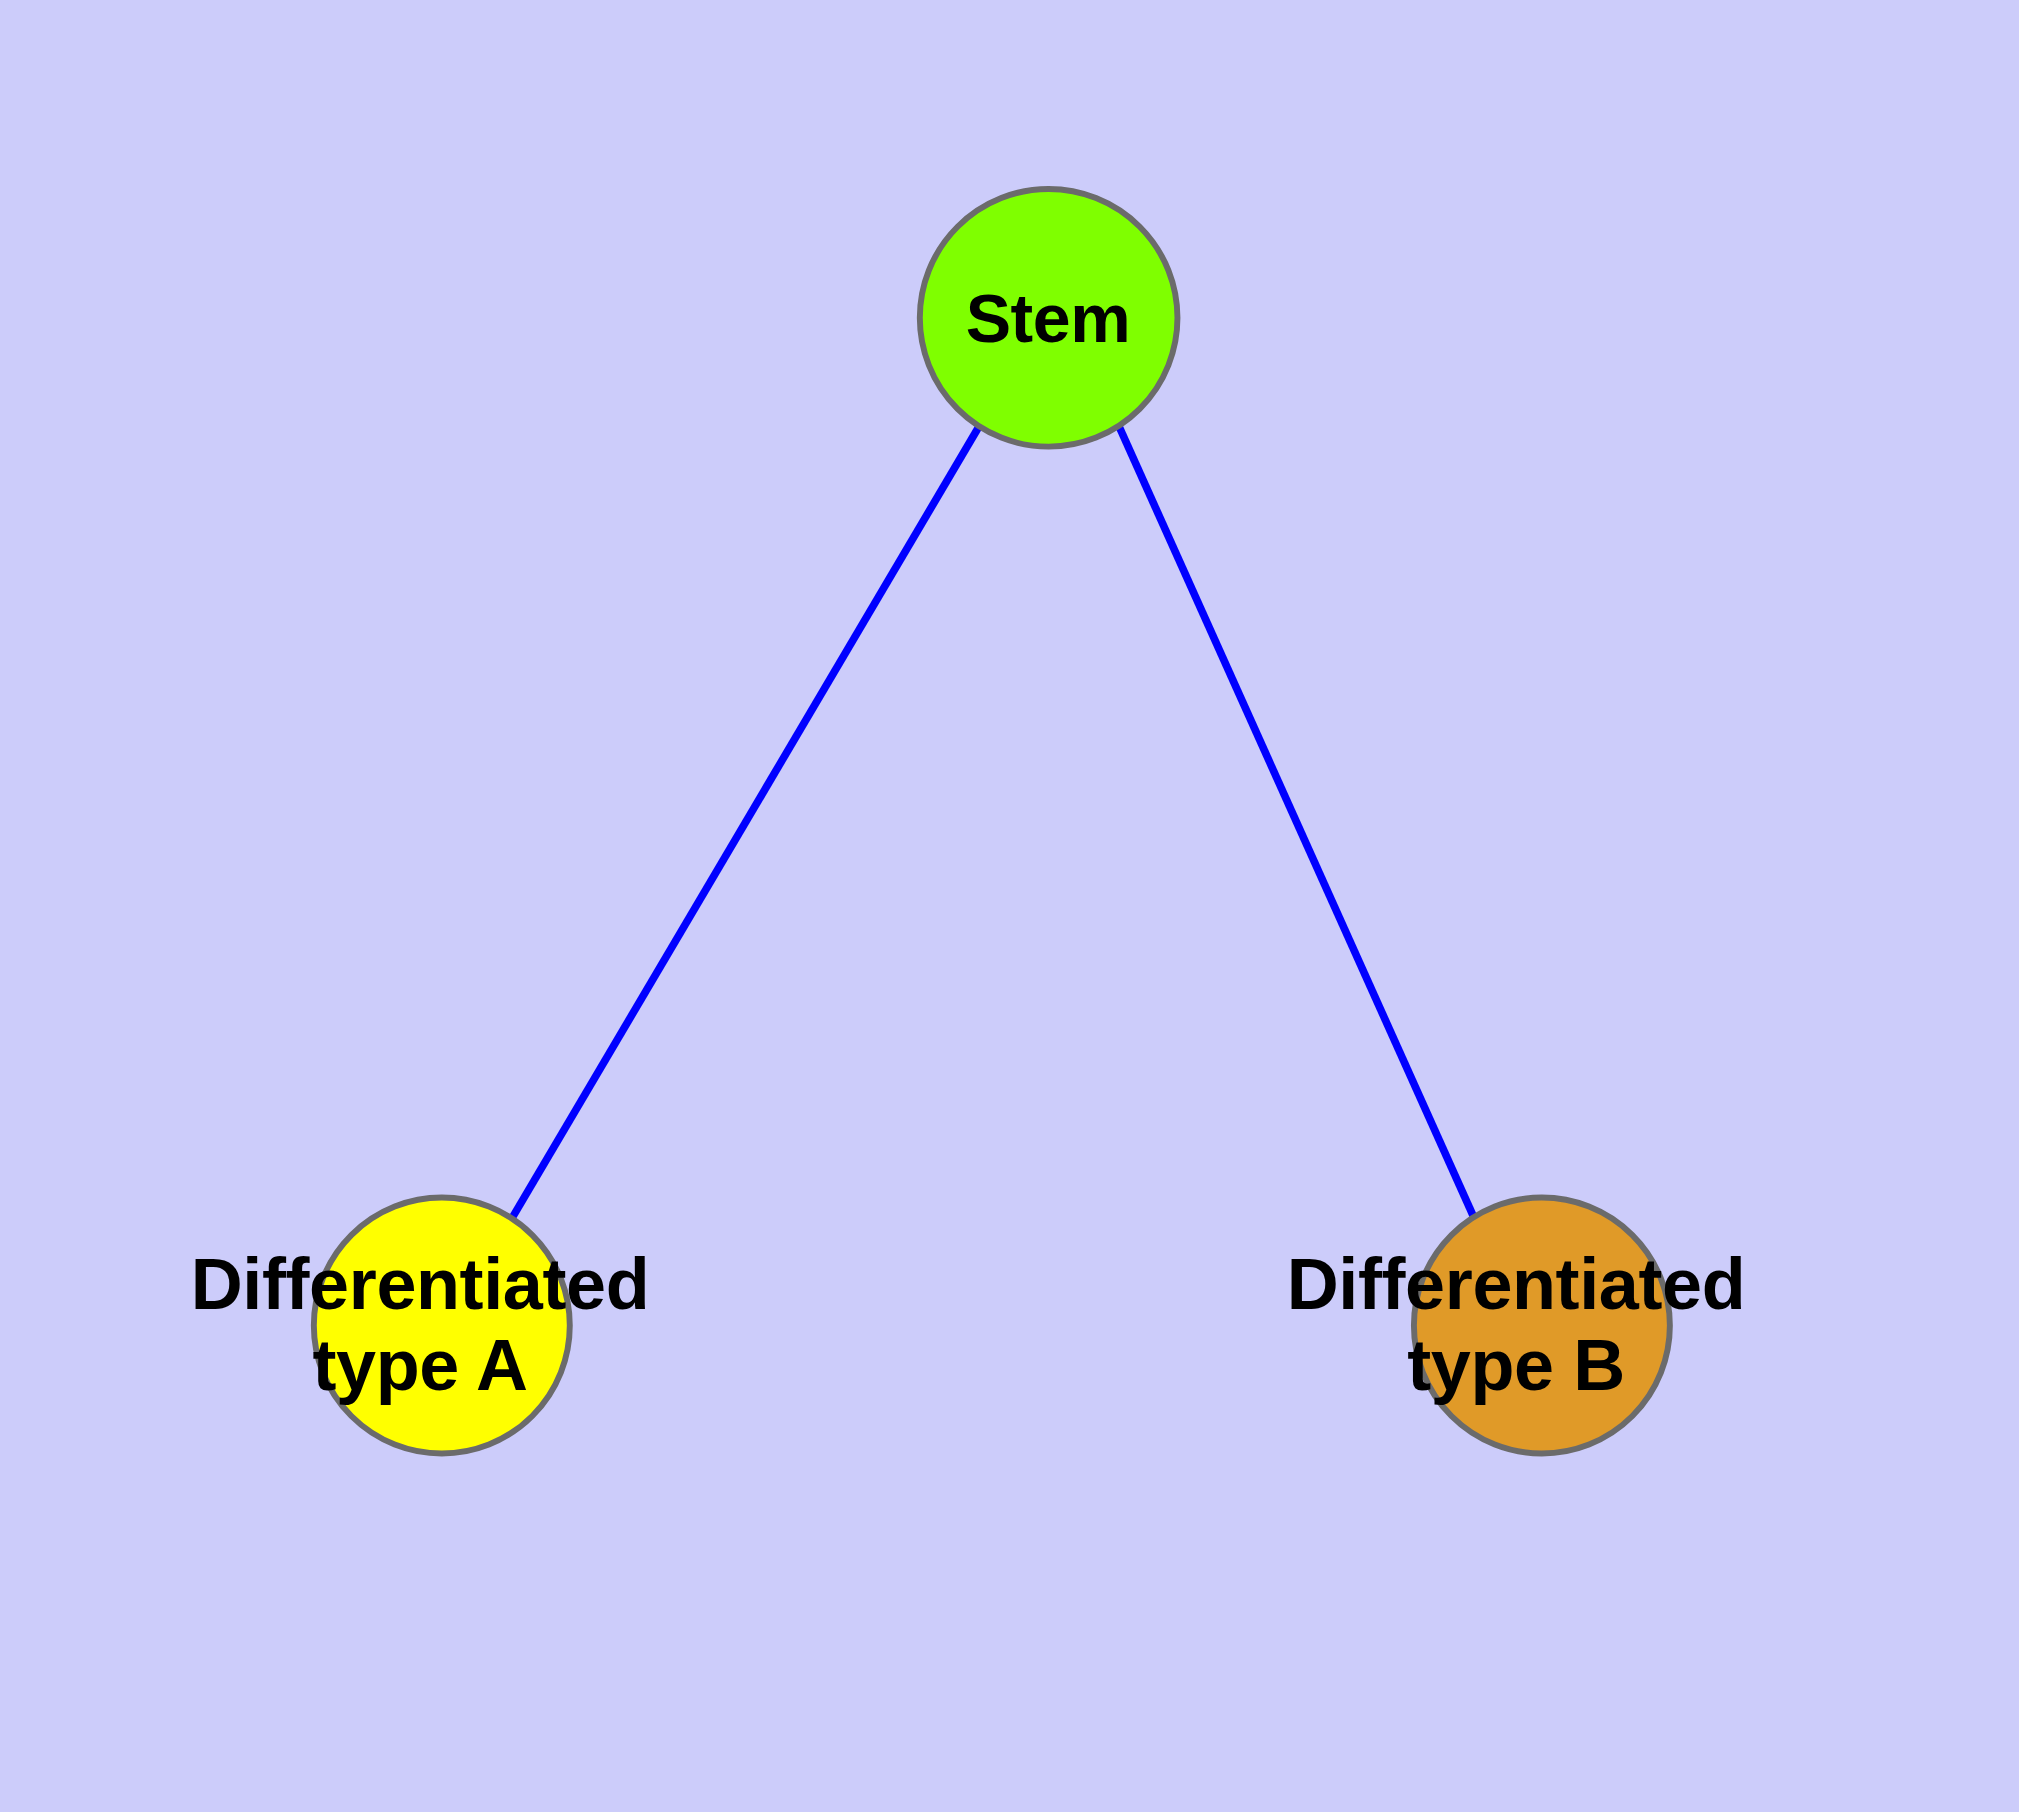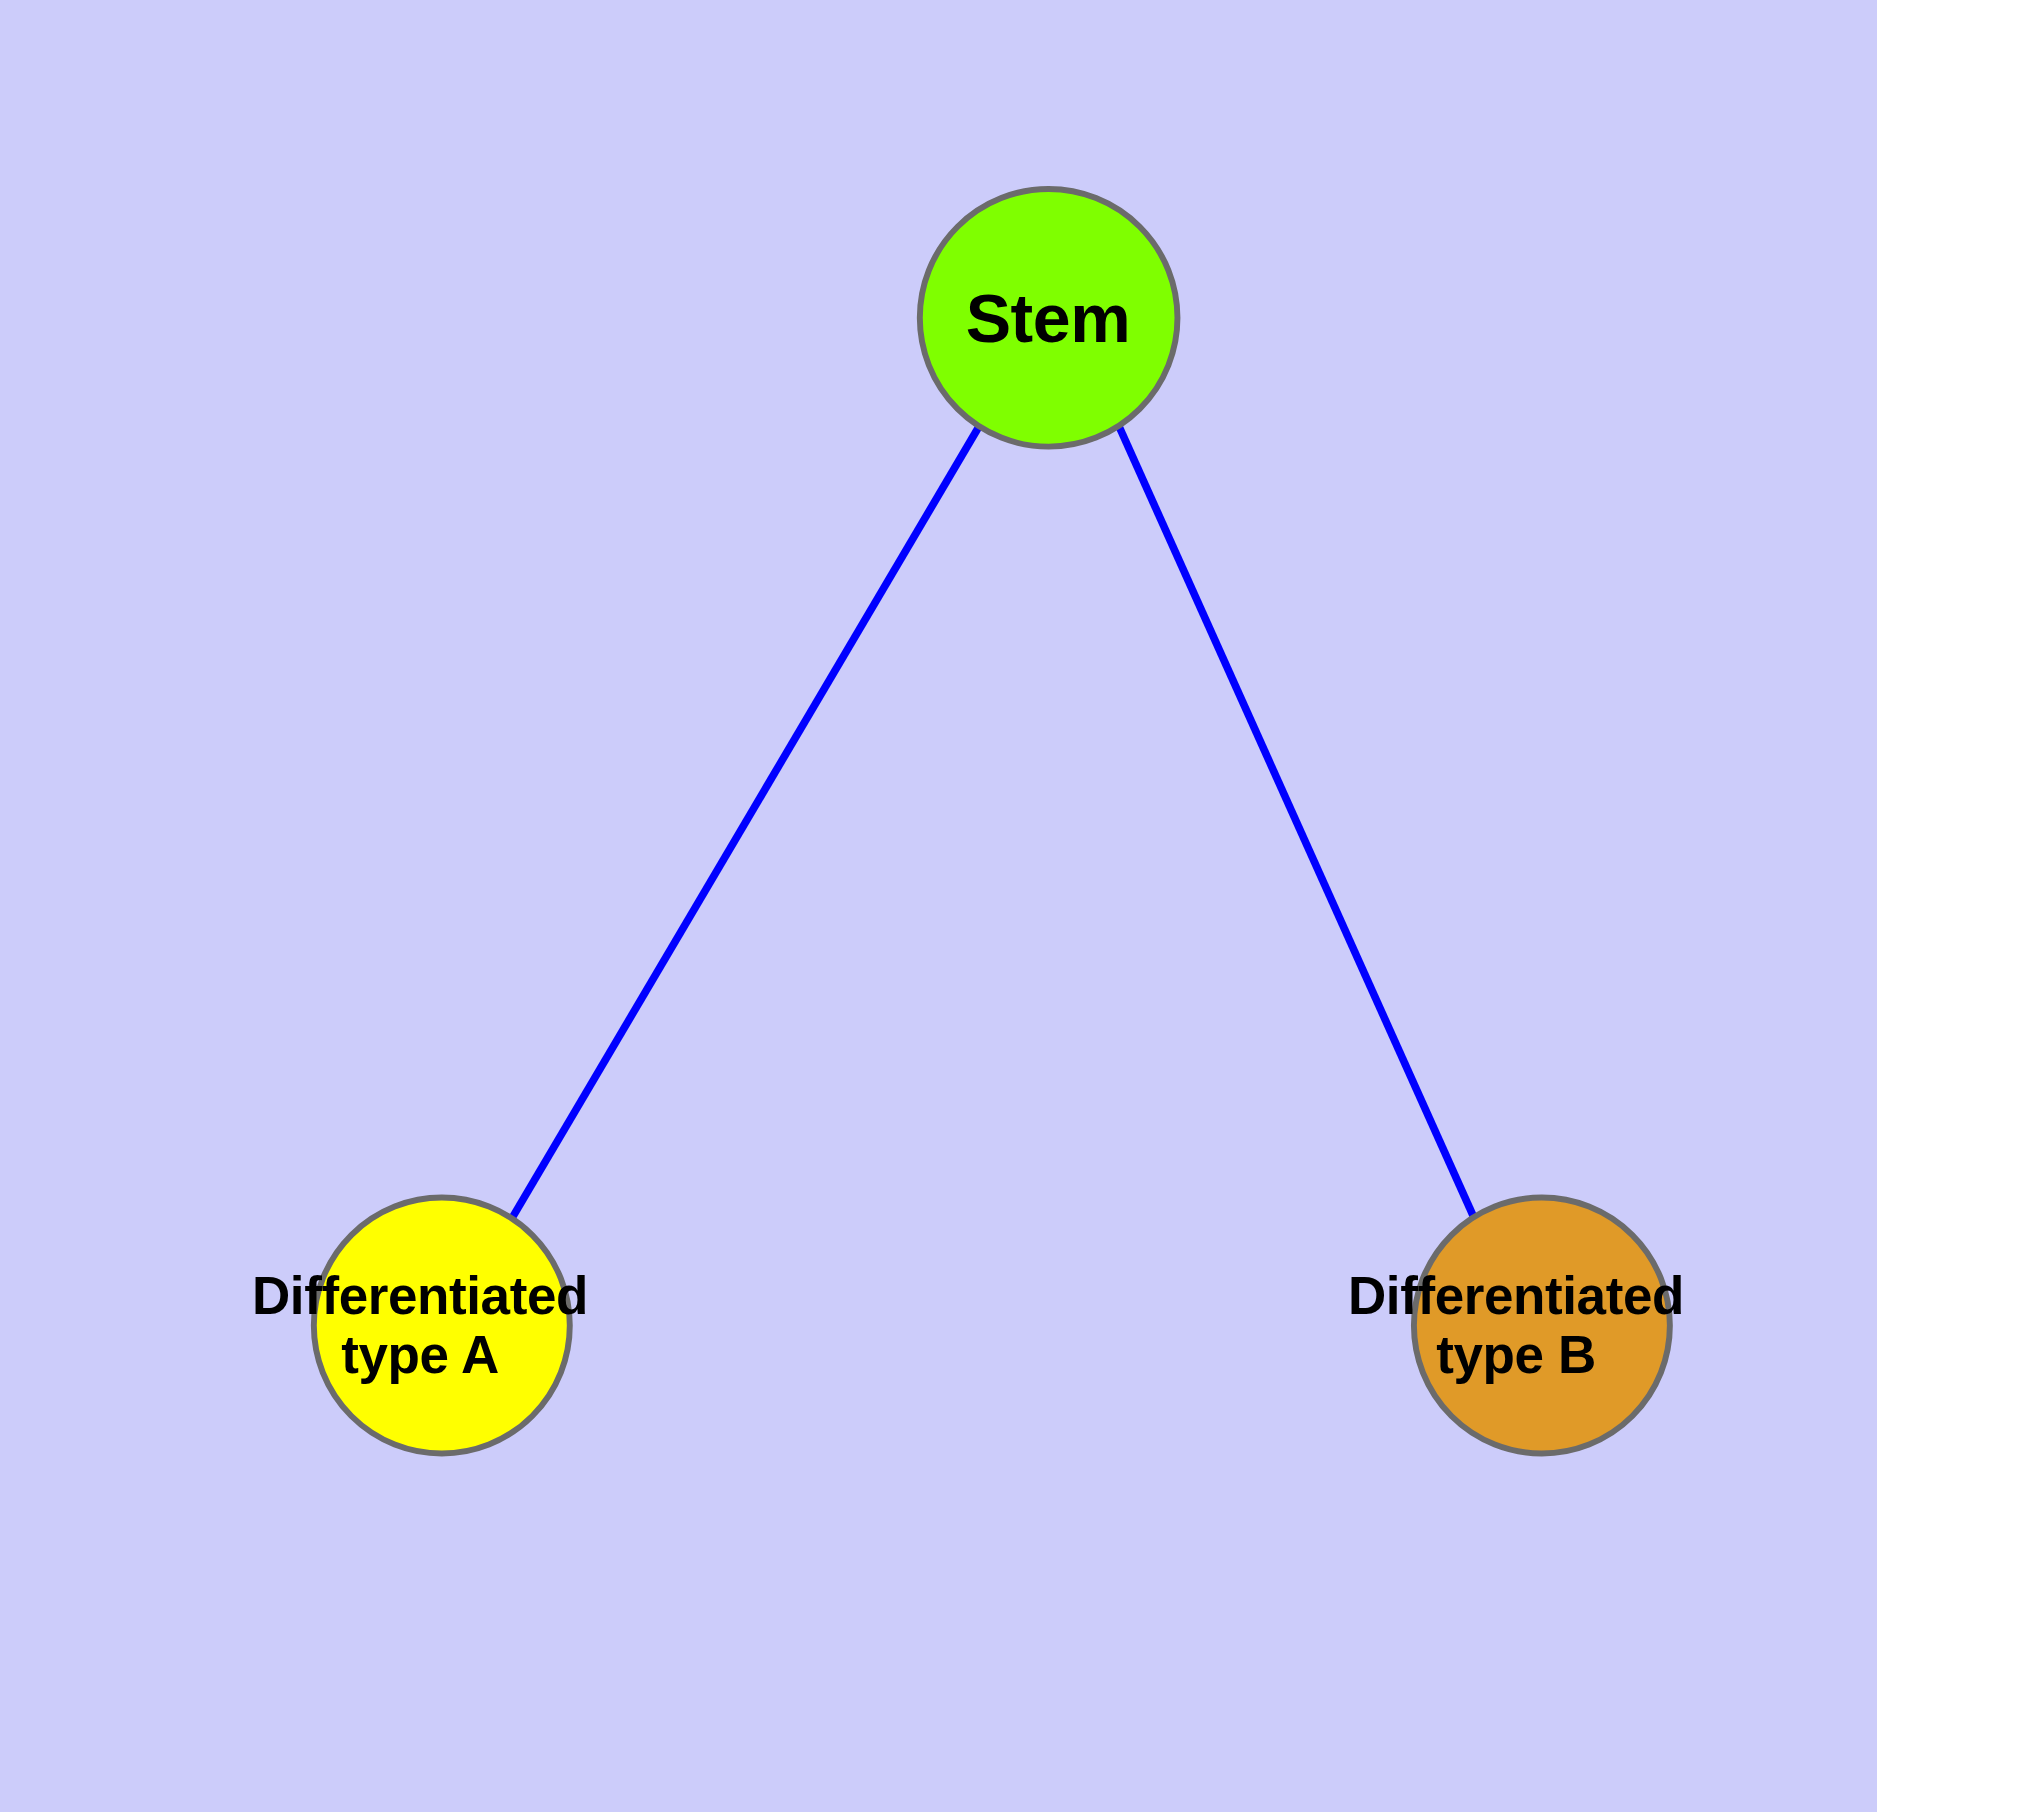--- a/index.html
+++ b/index.html
@@ -3,38 +3,38 @@
 <meta charset="utf-8">
 <title>Cell Differentiation Graph</title>
 <style>
   html, body {
     margin: 0;
     padding: 0;
     background: #ffffff;
   }
   #canvas {
     position: relative;
-    width: 1877px;
+    width: 2019px;
     height: 1812px;
     background: #ccccfa;
     overflow: hidden;
     font-family: "Liberation Sans", "DejaVu Sans", sans-serif;
   }
   #graph-svg {
     position: absolute;
     left: 0;
     top: 0;
     width: 2021px;
     height: 1812px;
   }
   .node-label {
     position: absolute;
     color: #000000;
     font-weight: bold;
-    font-size: 53px;
+    font-size: 72px;
     line-height: 1.12;
     text-align: center;
     white-space: pre;
     letter-spacing: -0.4px;
     -webkit-font-smoothing: antialiased;
   }
   .node-label.single {
     font-size: 68px;
   }
 </style>

